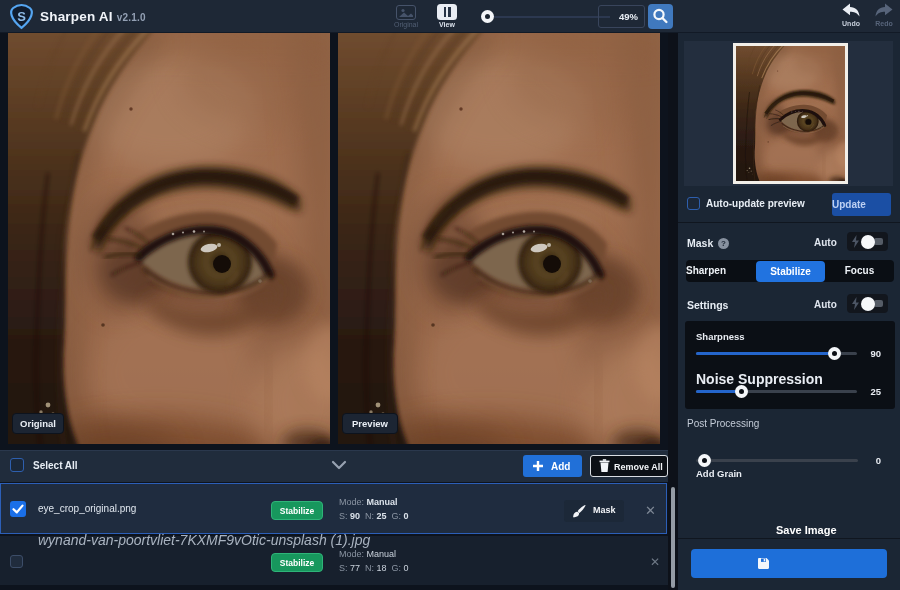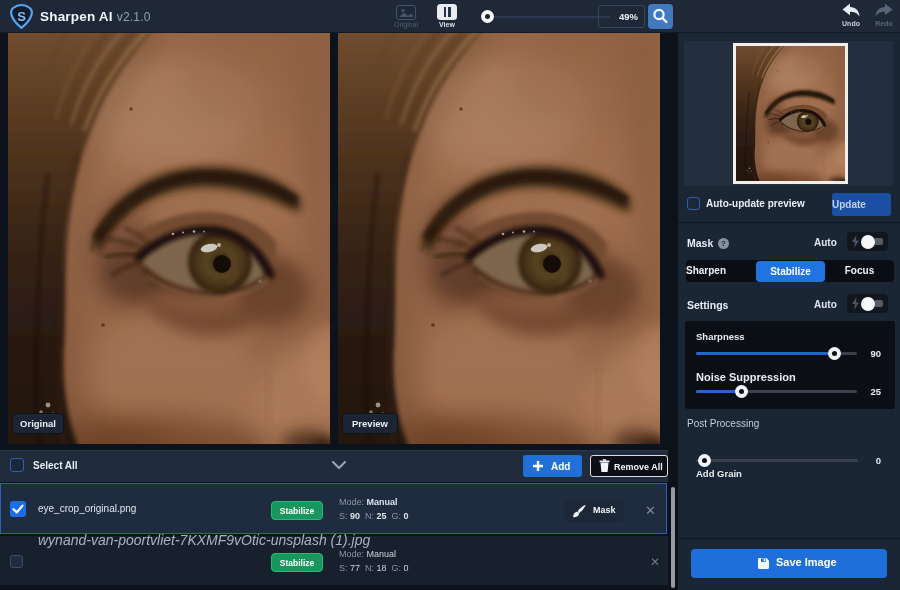--- a/index.html
+++ b/index.html
@@ -11,21 +11,21 @@
 </head>
 <body>
 <div id="page">
 
   <div class="abs" style="left:0;top:0;width:900px;height:33px;background:#1e2836;border-bottom:1px solid #121a26;"></div>
 
   <svg class="abs" style="left:8px;top:3px;" width="27" height="27" viewBox="0 0 27 27">
     <path d="M13.5,24.8 C9,21.2 5.2,17.2 3.7,12.6 C2.7,9.6 3.2,6.6 5.2,5 C7.7,3 10.4,2 13.5,2 C16.6,2 19.3,3 21.8,5 C23.8,6.6 24.3,9.6 23.3,12.6 C21.8,17.2 18,21.2 13.5,24.8 Z" fill="#101c2e" stroke="#55a6f2" stroke-width="2.2"></path>
     <text x="13.5" y="18.2" font-size="13" font-weight="bold" fill="#8fbce8" text-anchor="middle">S</text>
   </svg>
-  <div class="abs" style="left:40px;top:9px;font-size:13.5px;font-weight:bold;color:#f1f4f9;letter-spacing:.2px;">Sharpen AI <span style="font-size:12px;font-weight:normal;color:#93a0b4;">v2.1.0</span></div>
+  <div class="abs" style="left:40px;top:9px;font-size:13.5px;font-weight:bold;color:#f1f4f9;letter-spacing:.2px;">Sharpen AI <span style="font-size:10px;font-weight:bold;color:#93a0b4;">v2.1.0</span></div>
 
   <div class="abs" style="left:396px;top:5px;width:20px;height:15px;border:1.5px solid #46536a;border-radius:3px;"></div>
   <svg class="abs" style="left:396px;top:5px;" width="20" height="15" viewBox="0 0 20 15">
     <circle cx="7" cy="5.5" r="1.6" fill="#46536a"></circle>
     <path d="M3,12 L8,7.5 L12,11 L15,8.5 L17,10.5 L17,12 Z" fill="#46536a"></path>
   </svg>
   <div class="abs" style="left:386px;top:21px;width:40px;text-align:center;font-size:7px;color:#525f74;">Original</div>
 
   <div class="abs" style="left:437px;top:4px;width:20px;height:16px;background:#e9edf3;border-radius:3.5px;"></div>
   <div class="abs" style="left:443.5px;top:7px;width:2.6px;height:10px;background:#273345;"></div>
@@ -271,36 +271,36 @@
   <div class="abs" style="left:874px;top:300px;width:9px;height:7px;background:#555c66;border-radius:2px;"></div>
   <div class="abs" style="left:861px;top:296.5px;width:14px;height:14px;border-radius:50%;background:#f6f8fa;"></div>
 
   <div class="abs" style="left:685px;top:321px;width:210px;height:88px;background:#0b0f15;border-radius:3px;"></div>
   <div class="abs" style="left:696px;top:331px;font-size:9.5px;font-weight:bold;color:#e9edf3;">Sharpness</div>
   <div class="abs" style="left:696px;top:352px;width:161px;height:3px;background:#3a414c;border-radius:1.5px;"></div>
   <div class="abs" style="left:696px;top:352px;width:138px;height:3px;background:#2465cb;border-radius:1.5px;"></div>
   <div class="abs" style="left:827.5px;top:346.5px;width:13px;height:13px;border-radius:50%;background:#f4f6f9;"></div>
   <div class="abs" style="left:831.5px;top:350.5px;width:5px;height:5px;border-radius:50%;background:#0b0f15;"></div>
   <div class="abs" style="left:857px;top:348px;width:24px;text-align:right;font-size:9.5px;font-weight:bold;color:#e9edf3;">90</div>
-  <div class="abs" style="left:696px;top:371px;font-size:11px;font-weight:bold;color:#e9edf3;">Noise Suppression</div>
+  <div class="abs" style="left:696px;top:371px;font-size:14px;font-weight:bold;color:#e9edf3;">Noise Suppression</div>
   <div class="abs" style="left:696px;top:390px;width:161px;height:3px;background:#3a414c;border-radius:1.5px;"></div>
   <div class="abs" style="left:696px;top:390px;width:45px;height:3px;background:#2465cb;border-radius:1.5px;"></div>
   <div class="abs" style="left:734.5px;top:384.5px;width:13px;height:13px;border-radius:50%;background:#f4f6f9;"></div>
   <div class="abs" style="left:738.5px;top:388.5px;width:5px;height:5px;border-radius:50%;background:#0b0f15;"></div>
   <div class="abs" style="left:857px;top:386px;width:24px;text-align:right;font-size:9.5px;font-weight:bold;color:#e9edf3;">25</div>
 
   <div class="abs" style="left:687px;top:418px;font-size:10px;color:#c3cbd7;">Post Processing</div>
   <div class="abs" style="left:696px;top:441px;font-size:9.5px;font-weight:bold;color:#e9edf3;margin-top:27px;">Add Grain</div>
   <div class="abs" style="left:696px;top:459px;width:162px;height:3px;background:#3a414c;border-radius:1.5px;"></div>
   <div class="abs" style="left:697.5px;top:453.5px;width:13px;height:13px;border-radius:50%;background:#f4f6f9;"></div>
   <div class="abs" style="left:701.5px;top:457.5px;width:5px;height:5px;border-radius:50%;background:#0b0f15;"></div>
   <div class="abs" style="left:857px;top:455px;width:24px;text-align:right;font-size:9.5px;font-weight:bold;color:#e9edf3;">0</div>
 
   <div class="abs" style="left:678px;top:538px;width:222px;height:1px;background:#10161f;"></div>
   <div class="abs" style="left:691px;top:549px;width:196px;height:29px;background:#1e6fd9;border-radius:4px;"></div>
   <svg class="abs" style="left:757px;top:557px;" width="13" height="13" viewBox="0 0 13 13">
     <path d="M1,2.2 C1,1.5 1.5,1 2.2,1 L9.5,1 L12,3.5 L12,10.8 C12,11.5 11.5,12 10.8,12 L2.2,12 C1.5,12 1,11.5 1,10.8 Z" fill="#f4f7fb"></path>
     <rect x="4" y="1.5" width="5" height="3.4" fill="#1e6fd9"></rect>
     <rect x="6.7" y="2" width="1.6" height="2.4" fill="#f4f7fb"></rect>
   </svg>
-  <div class="abs" style="left:776px;top:556px;font-size:11px;font-weight:bold;color:#fff;">Save Image</div>
+  <div class="abs" style="left:776px;top:524px;font-size:11px;font-weight:bold;color:#fff;">Save Image</div>
 
 </div>
 
 </body></html>

